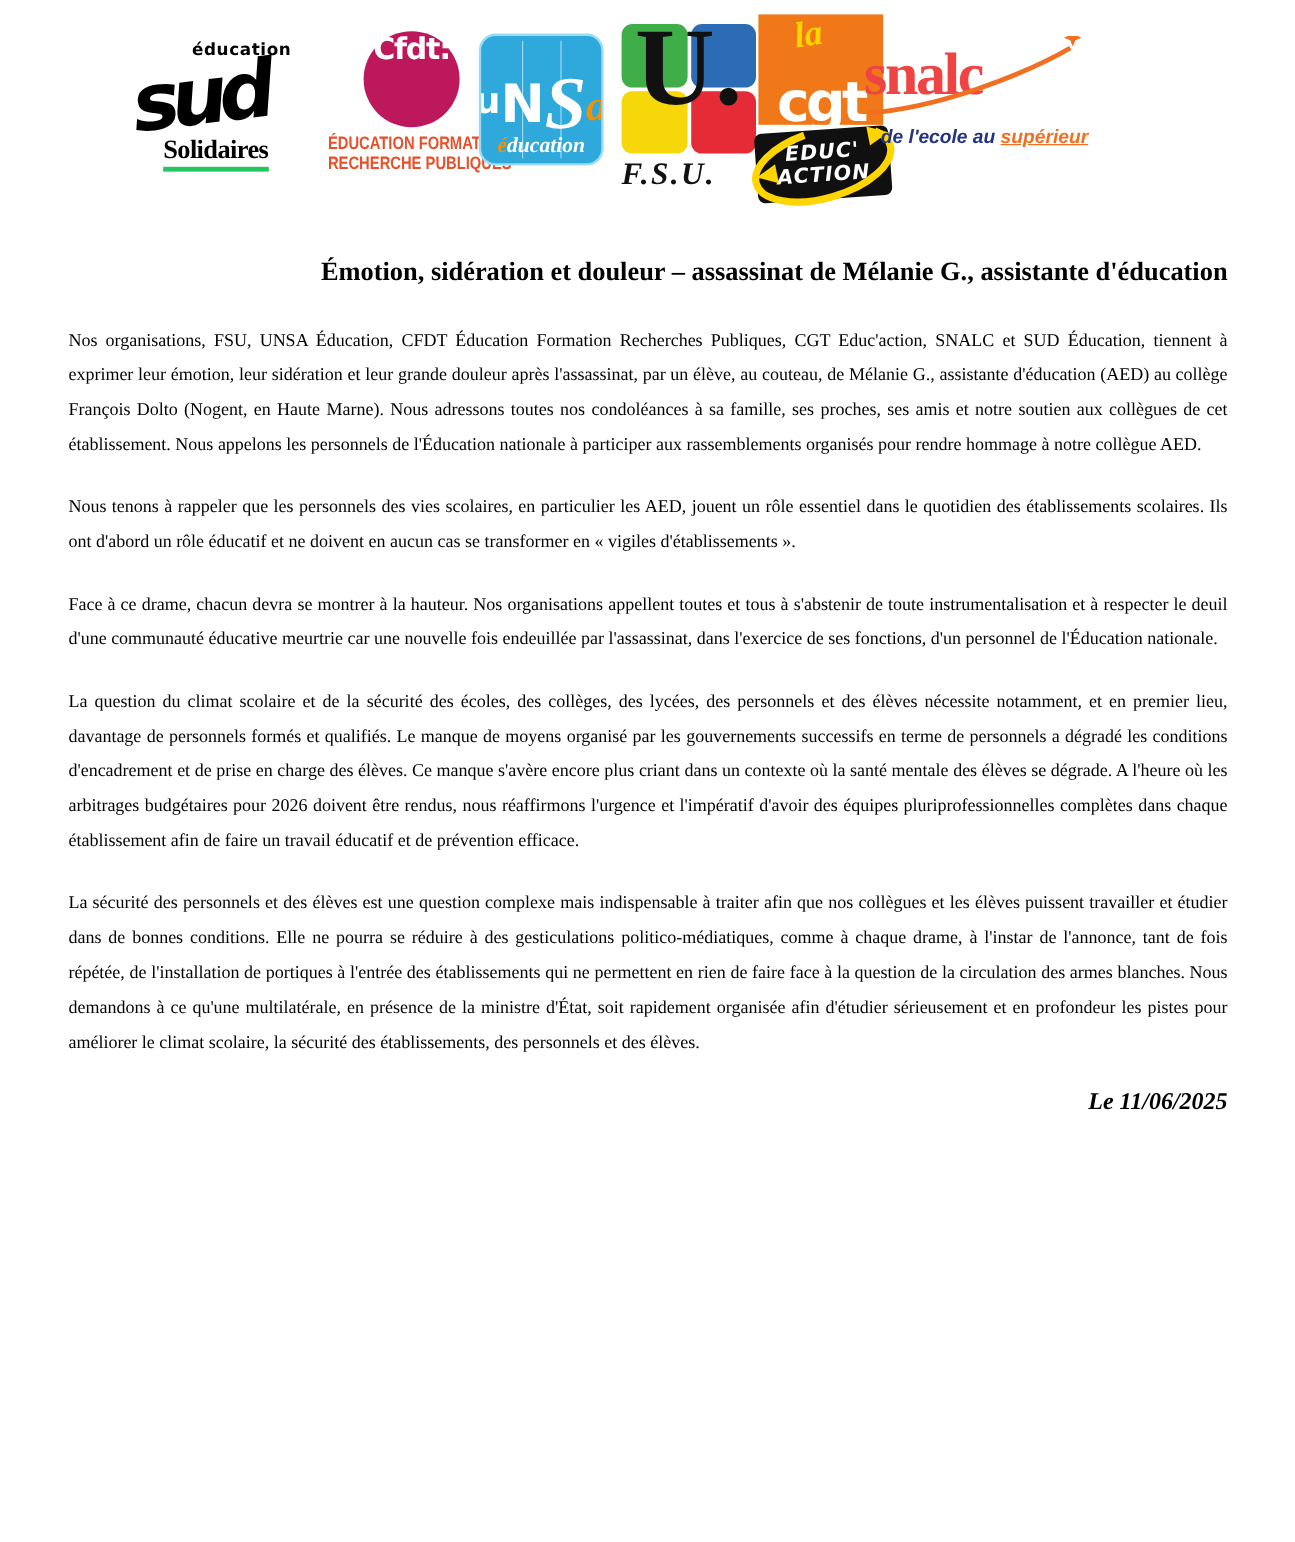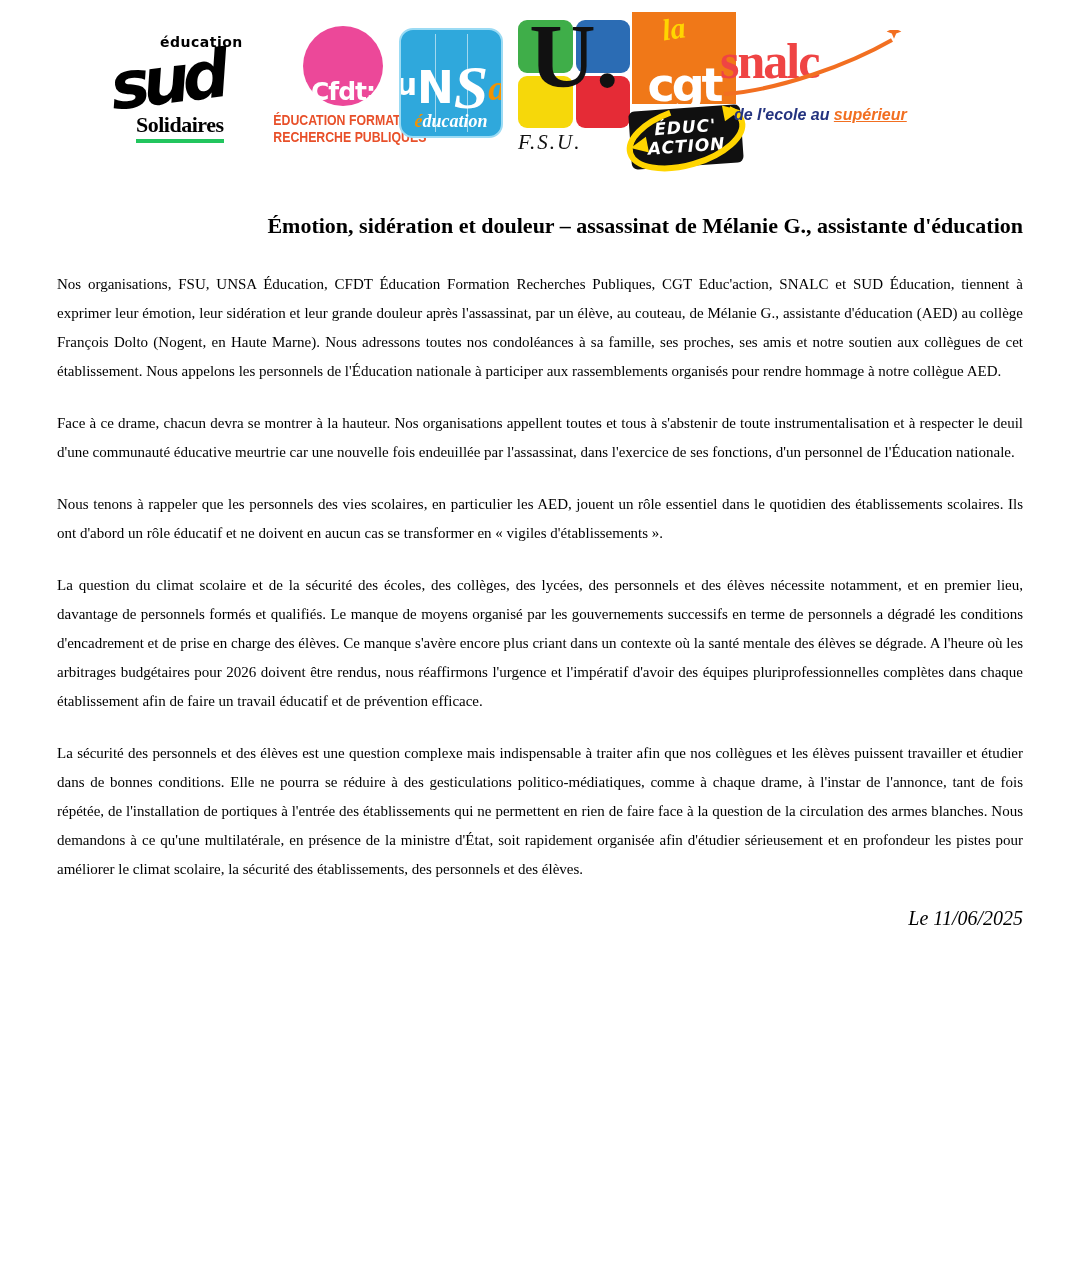--- a/index.html
+++ b/index.html
@@ -29,22 +29,22 @@
   }
   .sud-bottom {
     display: inline-block; margin: 6px 0 0 28px;
     font-family: "Liberation Serif", serif; font-weight: 700; font-size: 22px;
     letter-spacing: -0.5px; border-bottom: 4px solid #22c55e; padding-bottom: 1px;
   }
 
   
   .logo-cfdt { left: 258px; top: 26px; width: 170px; height: 130px; text-align: center; }
   .cfdt-circle {
-    width: 80px; height: 80px; border-radius: 50%; background: #ec4899;
-    margin: 0 auto; display: flex; align-items: flex-end; justify-content: center;
+    width: 80px; height: 80px; border-radius: 50%; background: #be185d;
+    margin: 0 auto; display: flex; align-items: flex-start; justify-content: center;
   }
   .cfdt-circle span {
     color: #fff; font-family: "DejaVu Sans", sans-serif; font-weight: 800; font-size: 25px;
     letter-spacing: -1px;
   }
   .cfdt-lines {
     margin-top: 6px; color: #E8502A; font-family: "Liberation Sans", sans-serif;
     font-weight: 700; font-size: 15px; line-height: 1.12;
     transform: scaleX(0.82); transform-origin: center top; white-space: nowrap;
   }
@@ -80,21 +80,21 @@
   .fsu-grid div { border-radius: 9px; }
   .fsu-g { background: #3FAE49; } .fsu-b { background: #2B6CB4; }
   .fsu-y { background: #F6D80A; } .fsu-r { background: #E52B36; }
   .fsu-u {
     position: absolute; top: -14px; left: 0; width: 100%; text-align: center;
     font-family: "Liberation Serif", serif; font-weight: 700; font-size: 92px;
     line-height: 1.1; color: #111;
   }
   .fsu-caption {
     margin-top: 2px; font-family: "Liberation Serif", serif; font-style: italic;
-    font-weight: 400; font-size: 21px; letter-spacing: 2px; color: #111;
+    font-weight: 700; font-size: 26px; letter-spacing: 2px; color: #111;
   }
 
   
   .logo-cgt { left: 630px; top: 12px; width: 112px; height: 155px; }
   .cgt-box { position: relative; width: 104px; height: 92px; background: #F07818; margin-left: 2px; }
   .cgt-la {
     position: absolute; top: 0px; left: 30px;
     font-family: "Liberation Serif", serif; font-style: italic; font-weight: 700;
     font-size: 30px; color: #FFD500; transform: rotate(-8deg);
   }
@@ -132,21 +132,21 @@
   
   .content { position: absolute; top: 206px; left: 57px; width: 966px; }
   .title {
     margin: 6px 0 30px 0; text-align: right;
     font-size: 22px; font-weight: 700; line-height: 28px;
   }
   .para {
     margin: 0 0 23px 0; font-size: 15px; line-height: 29px;
     text-align: justify; text-justify: inter-word;
   }
-  .date-line { margin-top: 12px; text-align: right; font-style: italic; font-size: 20px; }
+  .date-line { margin-top: 12px; text-align: right; font-style: italic; font-size: 20px; font-weight: bold; }
 </style>
 </head>
 <body>
 
 <div class="page">
 
   <header class="logo-row">
 
     <div class="logo logo-sud">
       <div class="sud-top">éducation</div>
@@ -220,20 +220,20 @@
       <div class="snalc-tagline">
         <span>de l'ecole au </span><span class="orange">supérieur</span>
       </div>
     </div>
 
   </header>
 
   <main class="content">
     <h1 class="title">Émotion, sidération et douleur – assassinat de Mélanie G., assistante d'éducation</h1>
     <p class="para">Nos organisations, FSU, UNSA Éducation, CFDT Éducation Formation Recherches Publiques, CGT Educ'action, SNALC et SUD Éducation, tiennent à exprimer leur émotion, leur sidération et leur grande douleur après l'assassinat, par un élève, au couteau, de Mélanie G., assistante d'éducation (AED) au collège François Dolto (Nogent, en Haute Marne). Nous adressons toutes nos condoléances à sa famille, ses proches, ses amis et notre soutien aux collègues de cet établissement. Nous appelons les personnels de l'Éducation nationale à participer aux rassemblements organisés pour rendre hommage à notre collègue AED.</p>
+    <p class="para">Nous tenons à rappeler que les personnels des vies scolaires, en particulier les AED, jouent un rôle essentiel dans le quotidien des établissements scolaires. Ils ont d'abord un rôle éducatif et ne doivent en aucun cas se transformer en « vigiles d'établissements ».</p>
     <p class="para">Face à ce drame, chacun devra se montrer à la hauteur. Nos organisations appellent toutes et tous à s'abstenir de toute instrumentalisation et à respecter le deuil d'une communauté éducative meurtrie car une nouvelle fois endeuillée par l'assassinat, dans l'exercice de ses fonctions, d'un personnel de l'Éducation nationale.</p>
-    <p class="para">Nous tenons à rappeler que les personnels des vies scolaires, en particulier les AED, jouent un rôle essentiel dans le quotidien des établissements scolaires. Ils ont d'abord un rôle éducatif et ne doivent en aucun cas se transformer en « vigiles d'établissements ».</p>
     <p class="para">La question du climat scolaire et de la sécurité des écoles, des collèges, des lycées, des personnels et des élèves nécessite notamment, et en premier lieu, davantage de personnels formés et qualifiés. Le manque de moyens organisé par les gouvernements successifs en terme de personnels a dégradé les conditions d'encadrement et de prise en charge des élèves. Ce manque s'avère encore plus criant dans un contexte où la santé mentale des élèves se dégrade. A l'heure où les arbitrages budgétaires pour 2026 doivent être rendus, nous réaffirmons l'urgence et l'impératif d'avoir des équipes pluriprofessionnelles complètes dans chaque établissement afin de faire un travail éducatif et de prévention efficace.</p>
     <p class="para">La sécurité des personnels et des élèves est une question complexe mais indispensable à traiter afin que nos collègues et les élèves puissent travailler et étudier dans de bonnes conditions. Elle ne pourra se réduire à des gesticulations politico-médiatiques, comme à chaque drame, à l'instar de l'annonce, tant de fois répétée, de l'installation de portiques à l'entrée des établissements qui ne permettent en rien de faire face à la question de la circulation des armes blanches. Nous demandons à ce qu'une multilatérale, en présence de la ministre d'État, soit rapidement organisée afin d'étudier sérieusement et en profondeur les pistes pour améliorer le climat scolaire, la sécurité des établissements, des personnels et des élèves.</p>
     <div class="date-line">Le 11/06/2025</div>
   </main>
 
 </div>
 
 </body></html>

